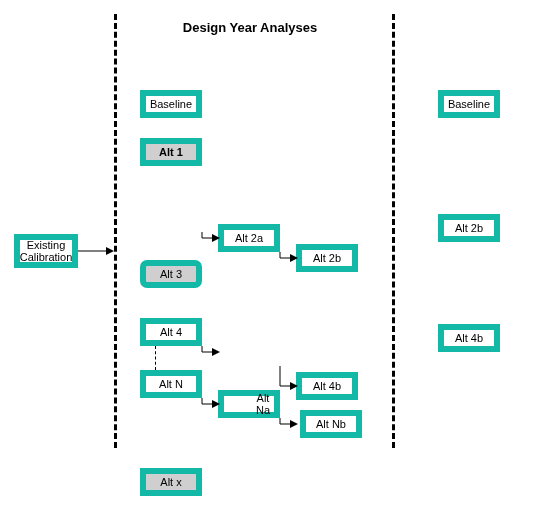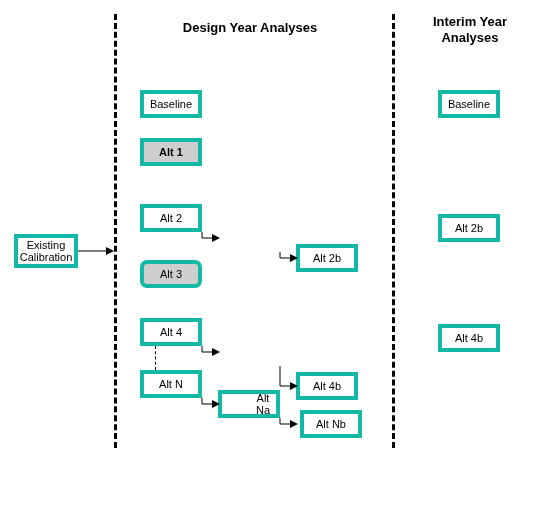--- a/index.html
+++ b/index.html
@@ -16,21 +16,21 @@
   }
   .title {
     position: absolute;
     font-weight: bold;
     font-size: 13px;
     text-align: center;
     line-height: 1.2;
   }
   .box {
     position: absolute;
-    border: 4px solid #14b8a6;
+    border: 6px solid #14b8a6;
     background: #fff;
     font-size: 11px;
     text-align: center;
     display: flex;
     align-items: center;
     justify-content: center;
     line-height: 1.1;
     box-sizing: border-box;
   }
   .box.shaded {
@@ -62,21 +62,20 @@
     font-size: 10px;
     line-height: 1.2;
   }
 </style>
 </head>
 <body>
 
 <div id="stage">
 
   <div class="title" style="left:150px; top:20px; width:200px;">Design Year Analyses</div>
-  <div class="title" style="left:415px; top:14px; width:110px;">Interim Year Analyses</div>
 
   <div class="dash-col" style="left:114px; top:14px; height:434px;"></div>
   <div class="dash-col" style="left:392px; top:14px; height:434px;"></div>
 
   <div class="box" style="left:14px; top:234px; width:64px; height:34px;">
     <span>Existing Calibration</span>
   </div>
 
   <svg class="arrow" style="left:78px; top:244px; width:36px; height:14px;">
     <line x1="0" y1="7" x2="28" y2="7"></line>
@@ -84,24 +83,24 @@
   </svg>
 
   <div class="box" style="left:140px; top:90px; width:62px; height:28px;">
     <span>Baseline</span>
   </div>
 
   <div class="box shaded" style="left:140px; top:138px; width:62px; height:28px;font-weight:bold;">
     <span>Alt 1</span>
   </div>
 
-  <div class="box" style="left:140px; top:204px; width:62px; height:28px;">
-    <span>Alt 2</span>
+
+  <div class="box" style="left:218px; top:224px; width:62px; height:28px;">
+    <span>Alt 2a</span>
   </div>
-
 
   <div class="box" style="left:296px; top:244px; width:62px; height:28px;">
     <span>Alt 2b</span>
   </div>
 
   <div class="box shaded" style="left:140px; top:260px; width:62px; height:28px;border-radius:7px;">
     <span>Alt 3</span>
   </div>
 
   <div class="box" style="left:140px; top:318px; width:62px; height:28px;">
@@ -166,14 +165,17 @@
   <div class="box" style="left:438px; top:90px; width:62px; height:28px;">
     <span>Baseline</span>
   </div>
   <div class="box" style="left:438px; top:214px; width:62px; height:28px;">
     <span>Alt 2b</span>
   </div>
   <div class="box" style="left:438px; top:324px; width:62px; height:28px;">
     <span>Alt 4b</span>
   </div>
 
+  <div class="box shaded" style="left:140px; top:468px; width:62px; height:28px;">
+    <span>Alt x</span>
+  </div>
 
 </div>
 
 </body></html>

